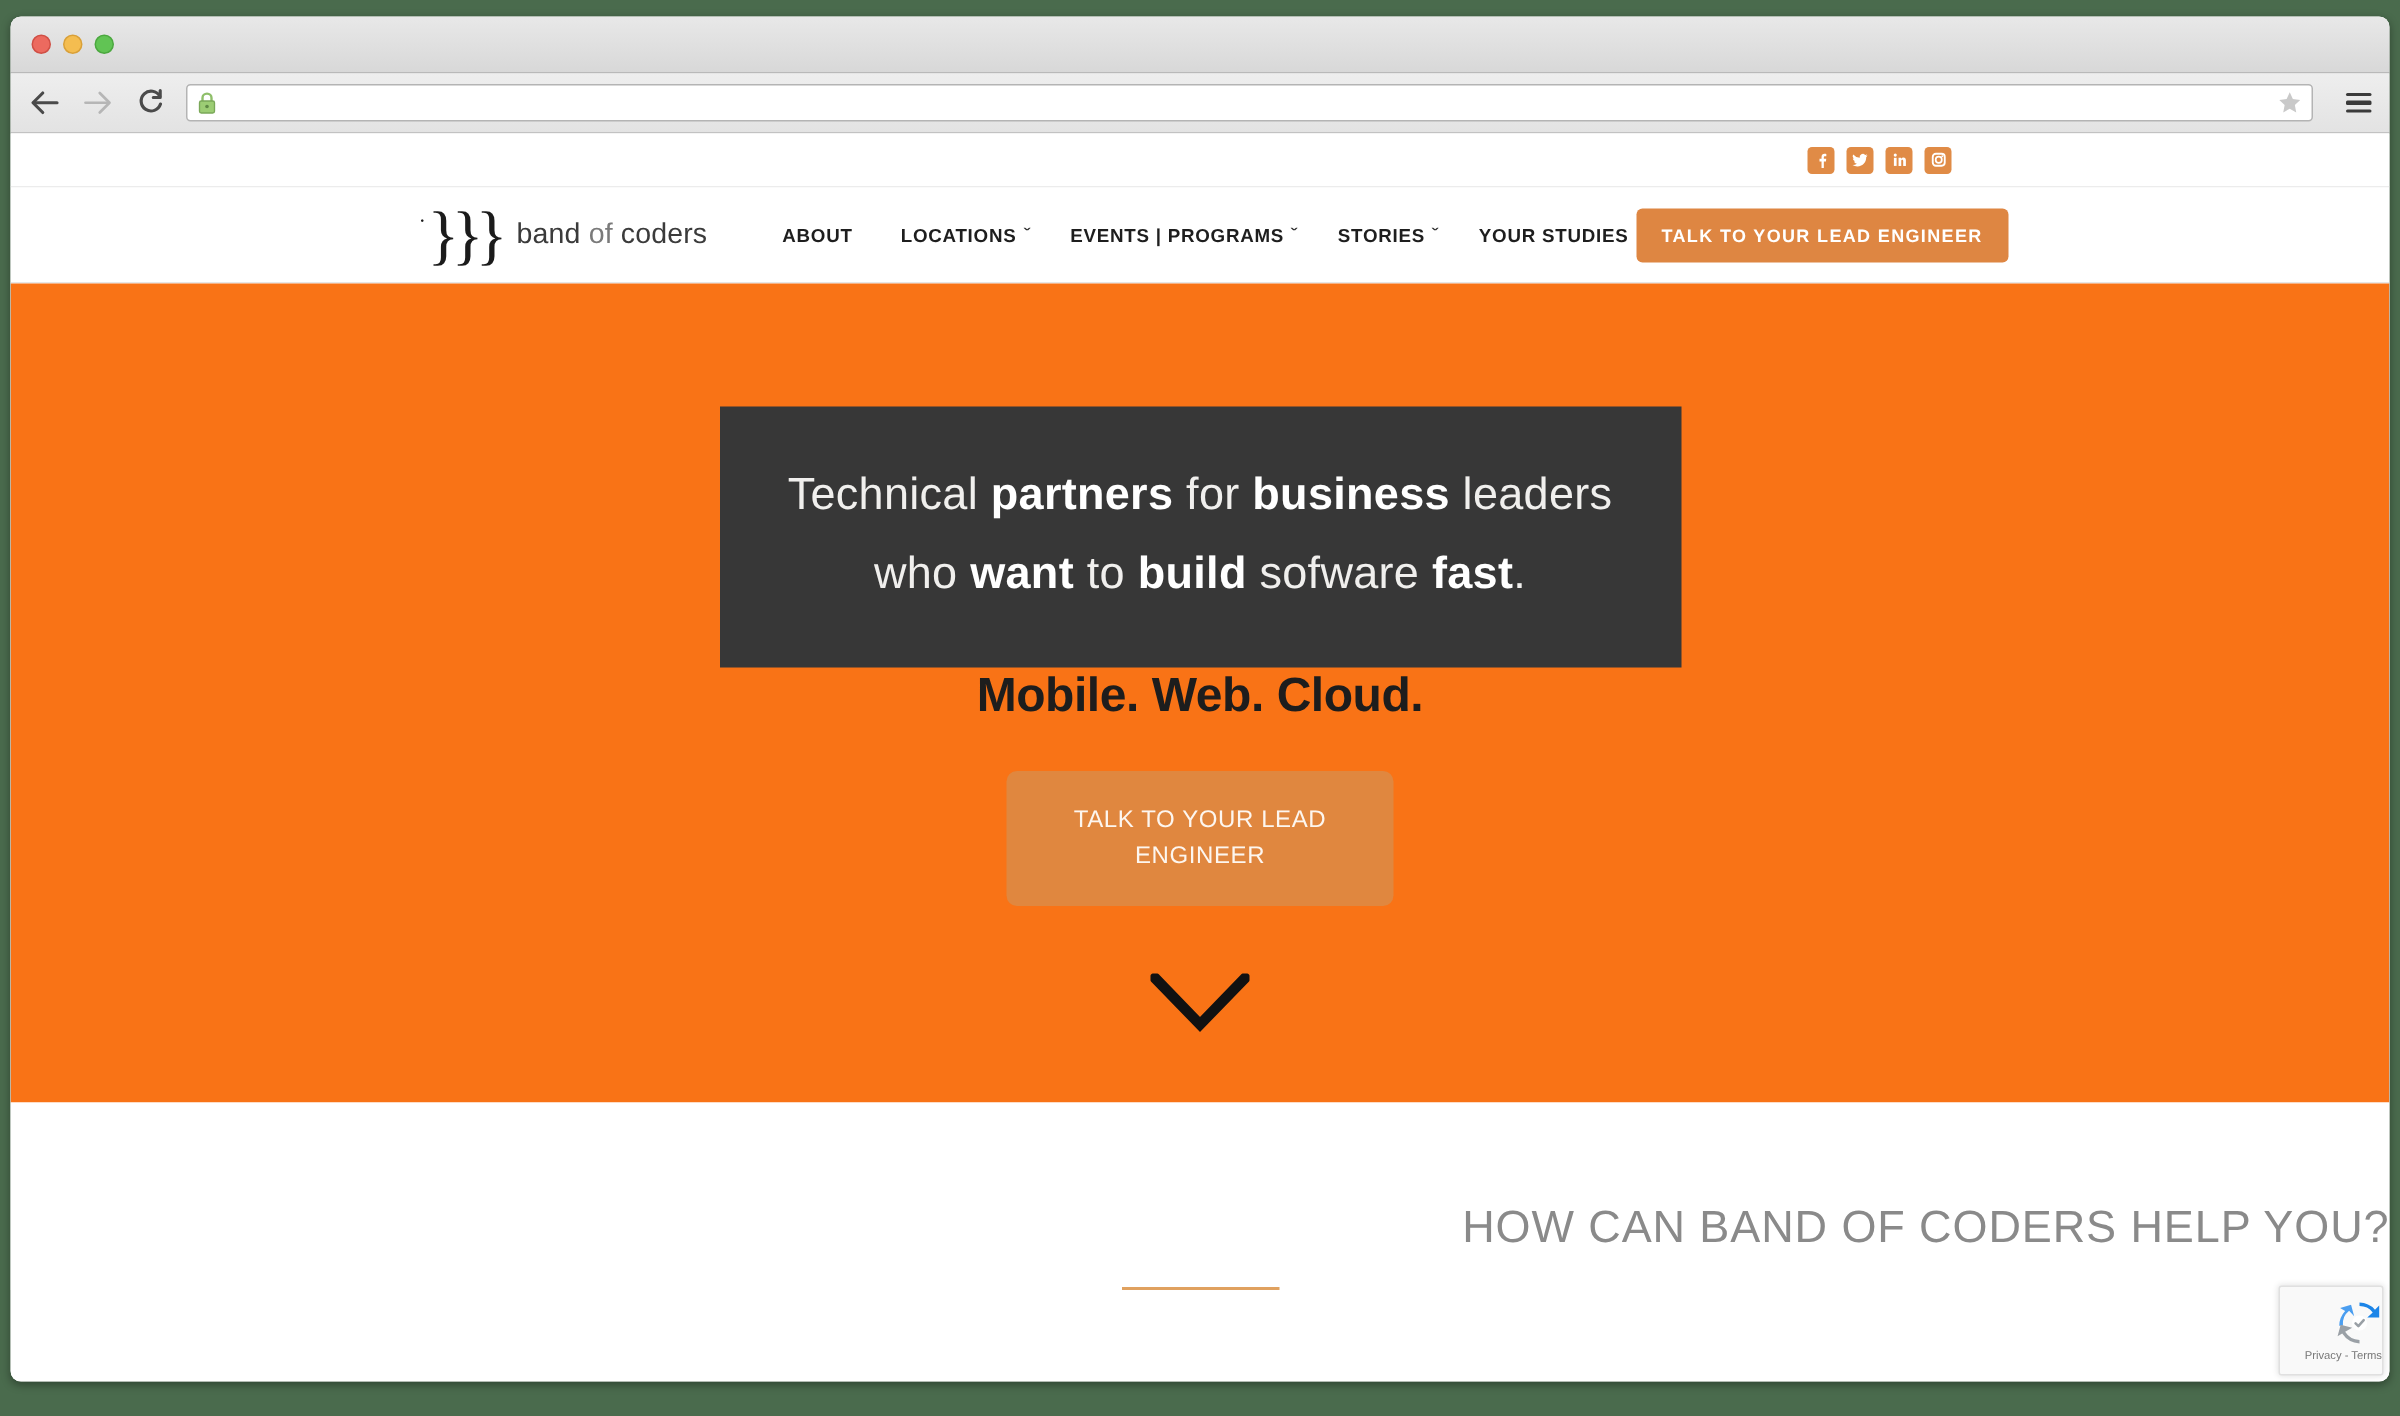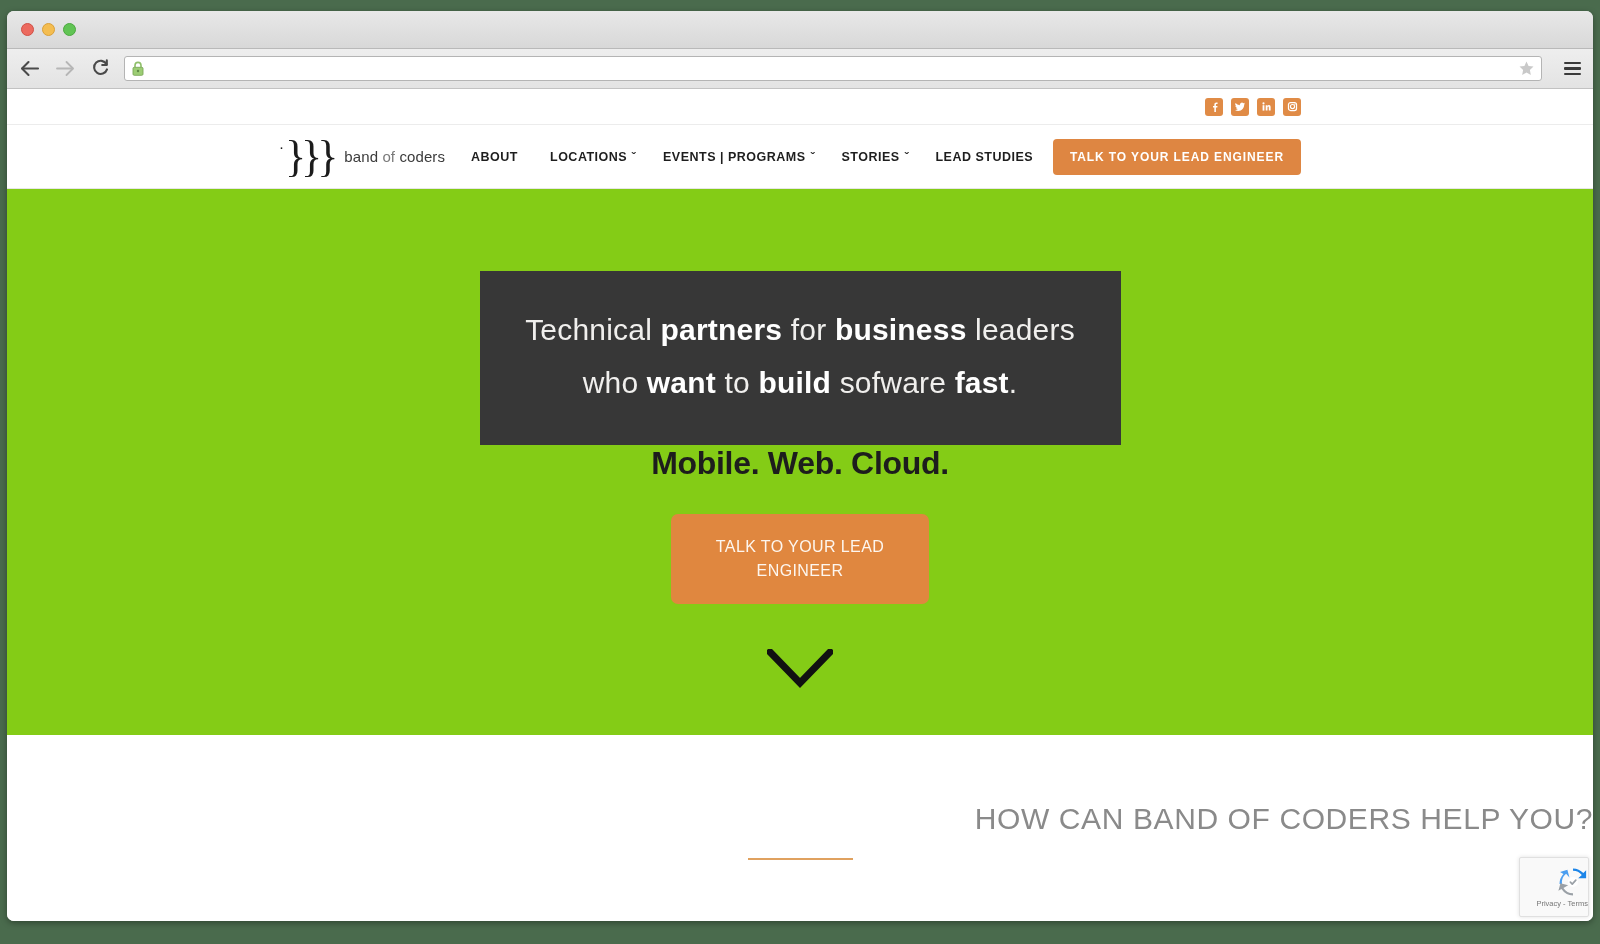--- a/index.html
+++ b/index.html
@@ -140,32 +140,32 @@
   }
   .logo-mark .dot {
     font-size: 15px;
     vertical-align: super;
     letter-spacing: 0;
     margin-right: 1px;
     align-self: flex-start;
     margin-top: 5px;
   }
   .logo-text {
-    font-size: 15px;
+    font-size: 19px;
     color: #3b3b3b;
     letter-spacing: 0.1px;
     white-space: nowrap;
   }
   .logo-text .lt-light { color: #7a7a7a; }
 
   .main-nav {
     display: flex;
     align-items: center;
     gap: 27px;
-    margin-left: 26px;
+    margin-left: 50px;
   }
   .nav-item {
     font-size: 12.5px;
     font-weight: bold;
     color: #1e1e1e;
     letter-spacing: 0.5px;
     white-space: nowrap;
     display: flex;
     align-items: center;
     gap: 5px;
@@ -183,21 +183,21 @@
     padding: 11px 17px;
     border-radius: 4px;
     border: none;
     white-space: nowrap;
     cursor: pointer;
     font-family: "Liberation Sans", sans-serif;
   }
 
   
   .hero {
-    background: #84cc16;
+    background: #f97316;
     height: 546px;
     display: flex;
     flex-direction: column;
     align-items: center;
     padding-top: 82px;
   }
   .hero-banner {
     background: #373737;
     width: 641px;
     padding: 33px 30px 35px;
@@ -387,21 +387,21 @@
         </div>
         <div class="nav-item">
           <span>EVENTS | PROGRAMS</span>
           <span class="caret">ˇ</span>
         </div>
         <div class="nav-item">
           <span>STORIES</span>
           <span class="caret">ˇ</span>
         </div>
         <div class="nav-item">
-          <span>LEAD STUDIES</span>
+          <span>YOUR STUDIES</span>
           <span class="caret"></span>
         </div>
       </nav>
 
       <button class="header-cta">TALK TO YOUR LEAD ENGINEER</button>
     </div>
 
     <section class="hero">
       <div class="hero-banner">
         <div class="hero-headline">

